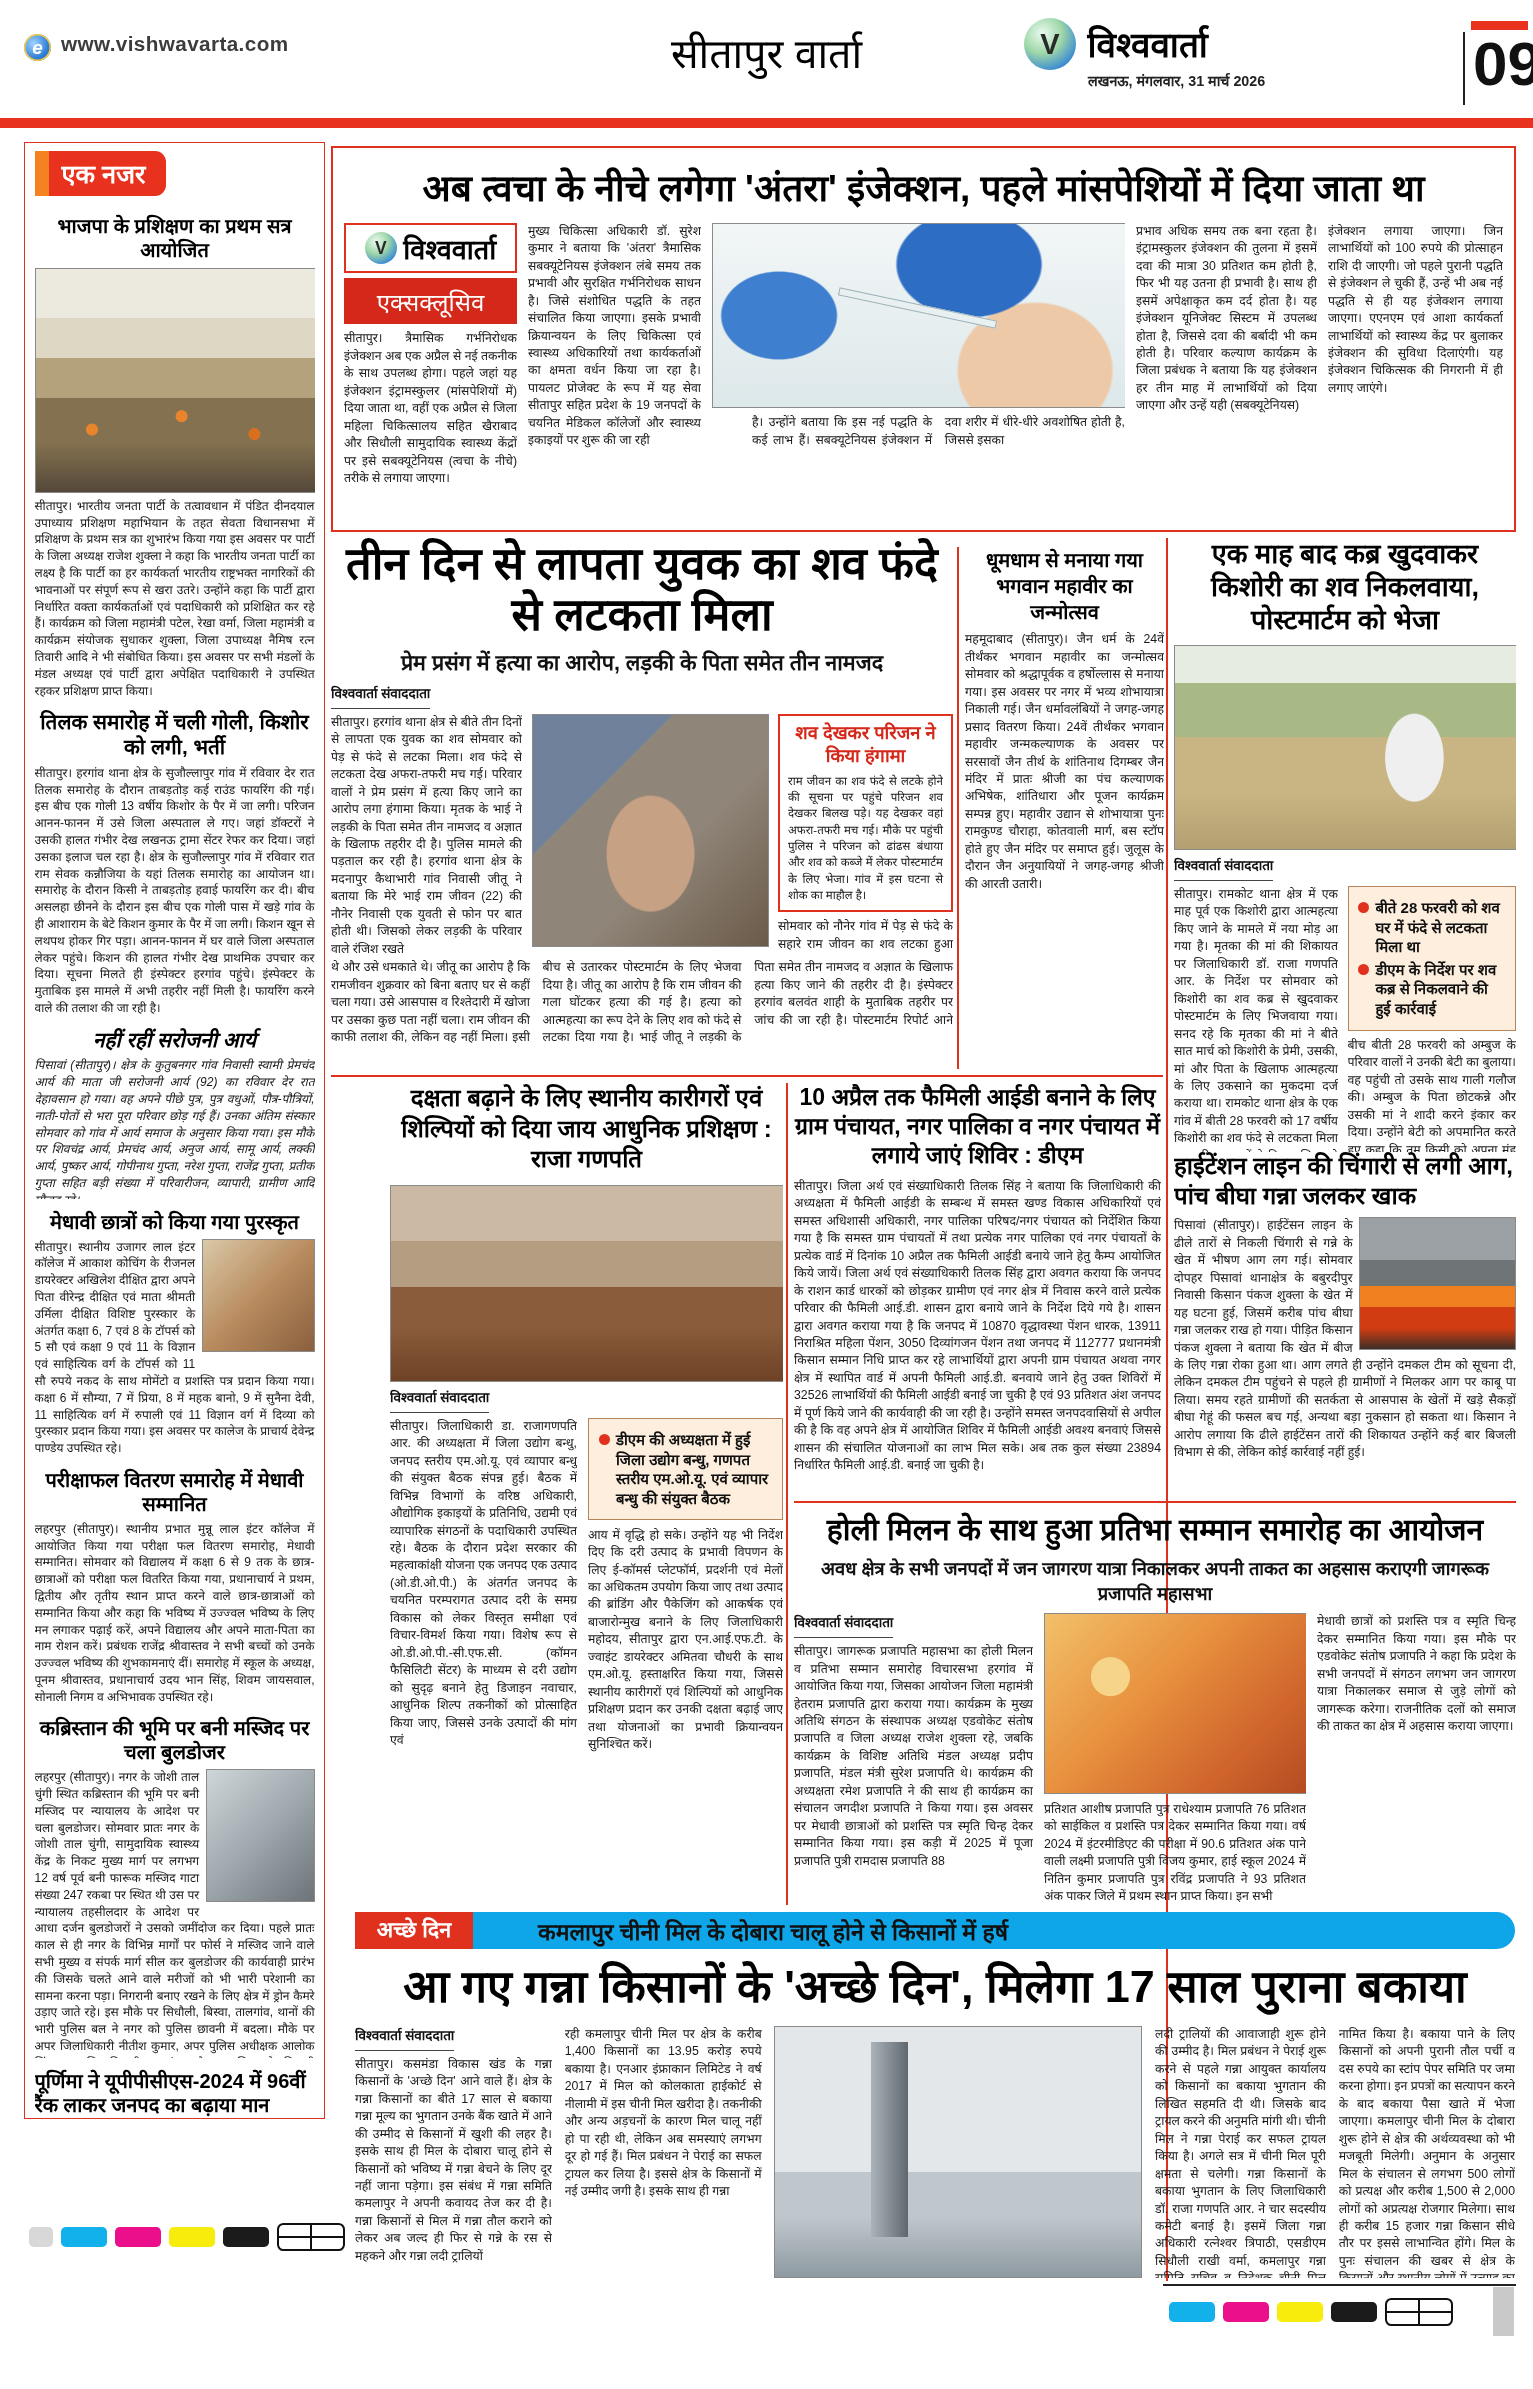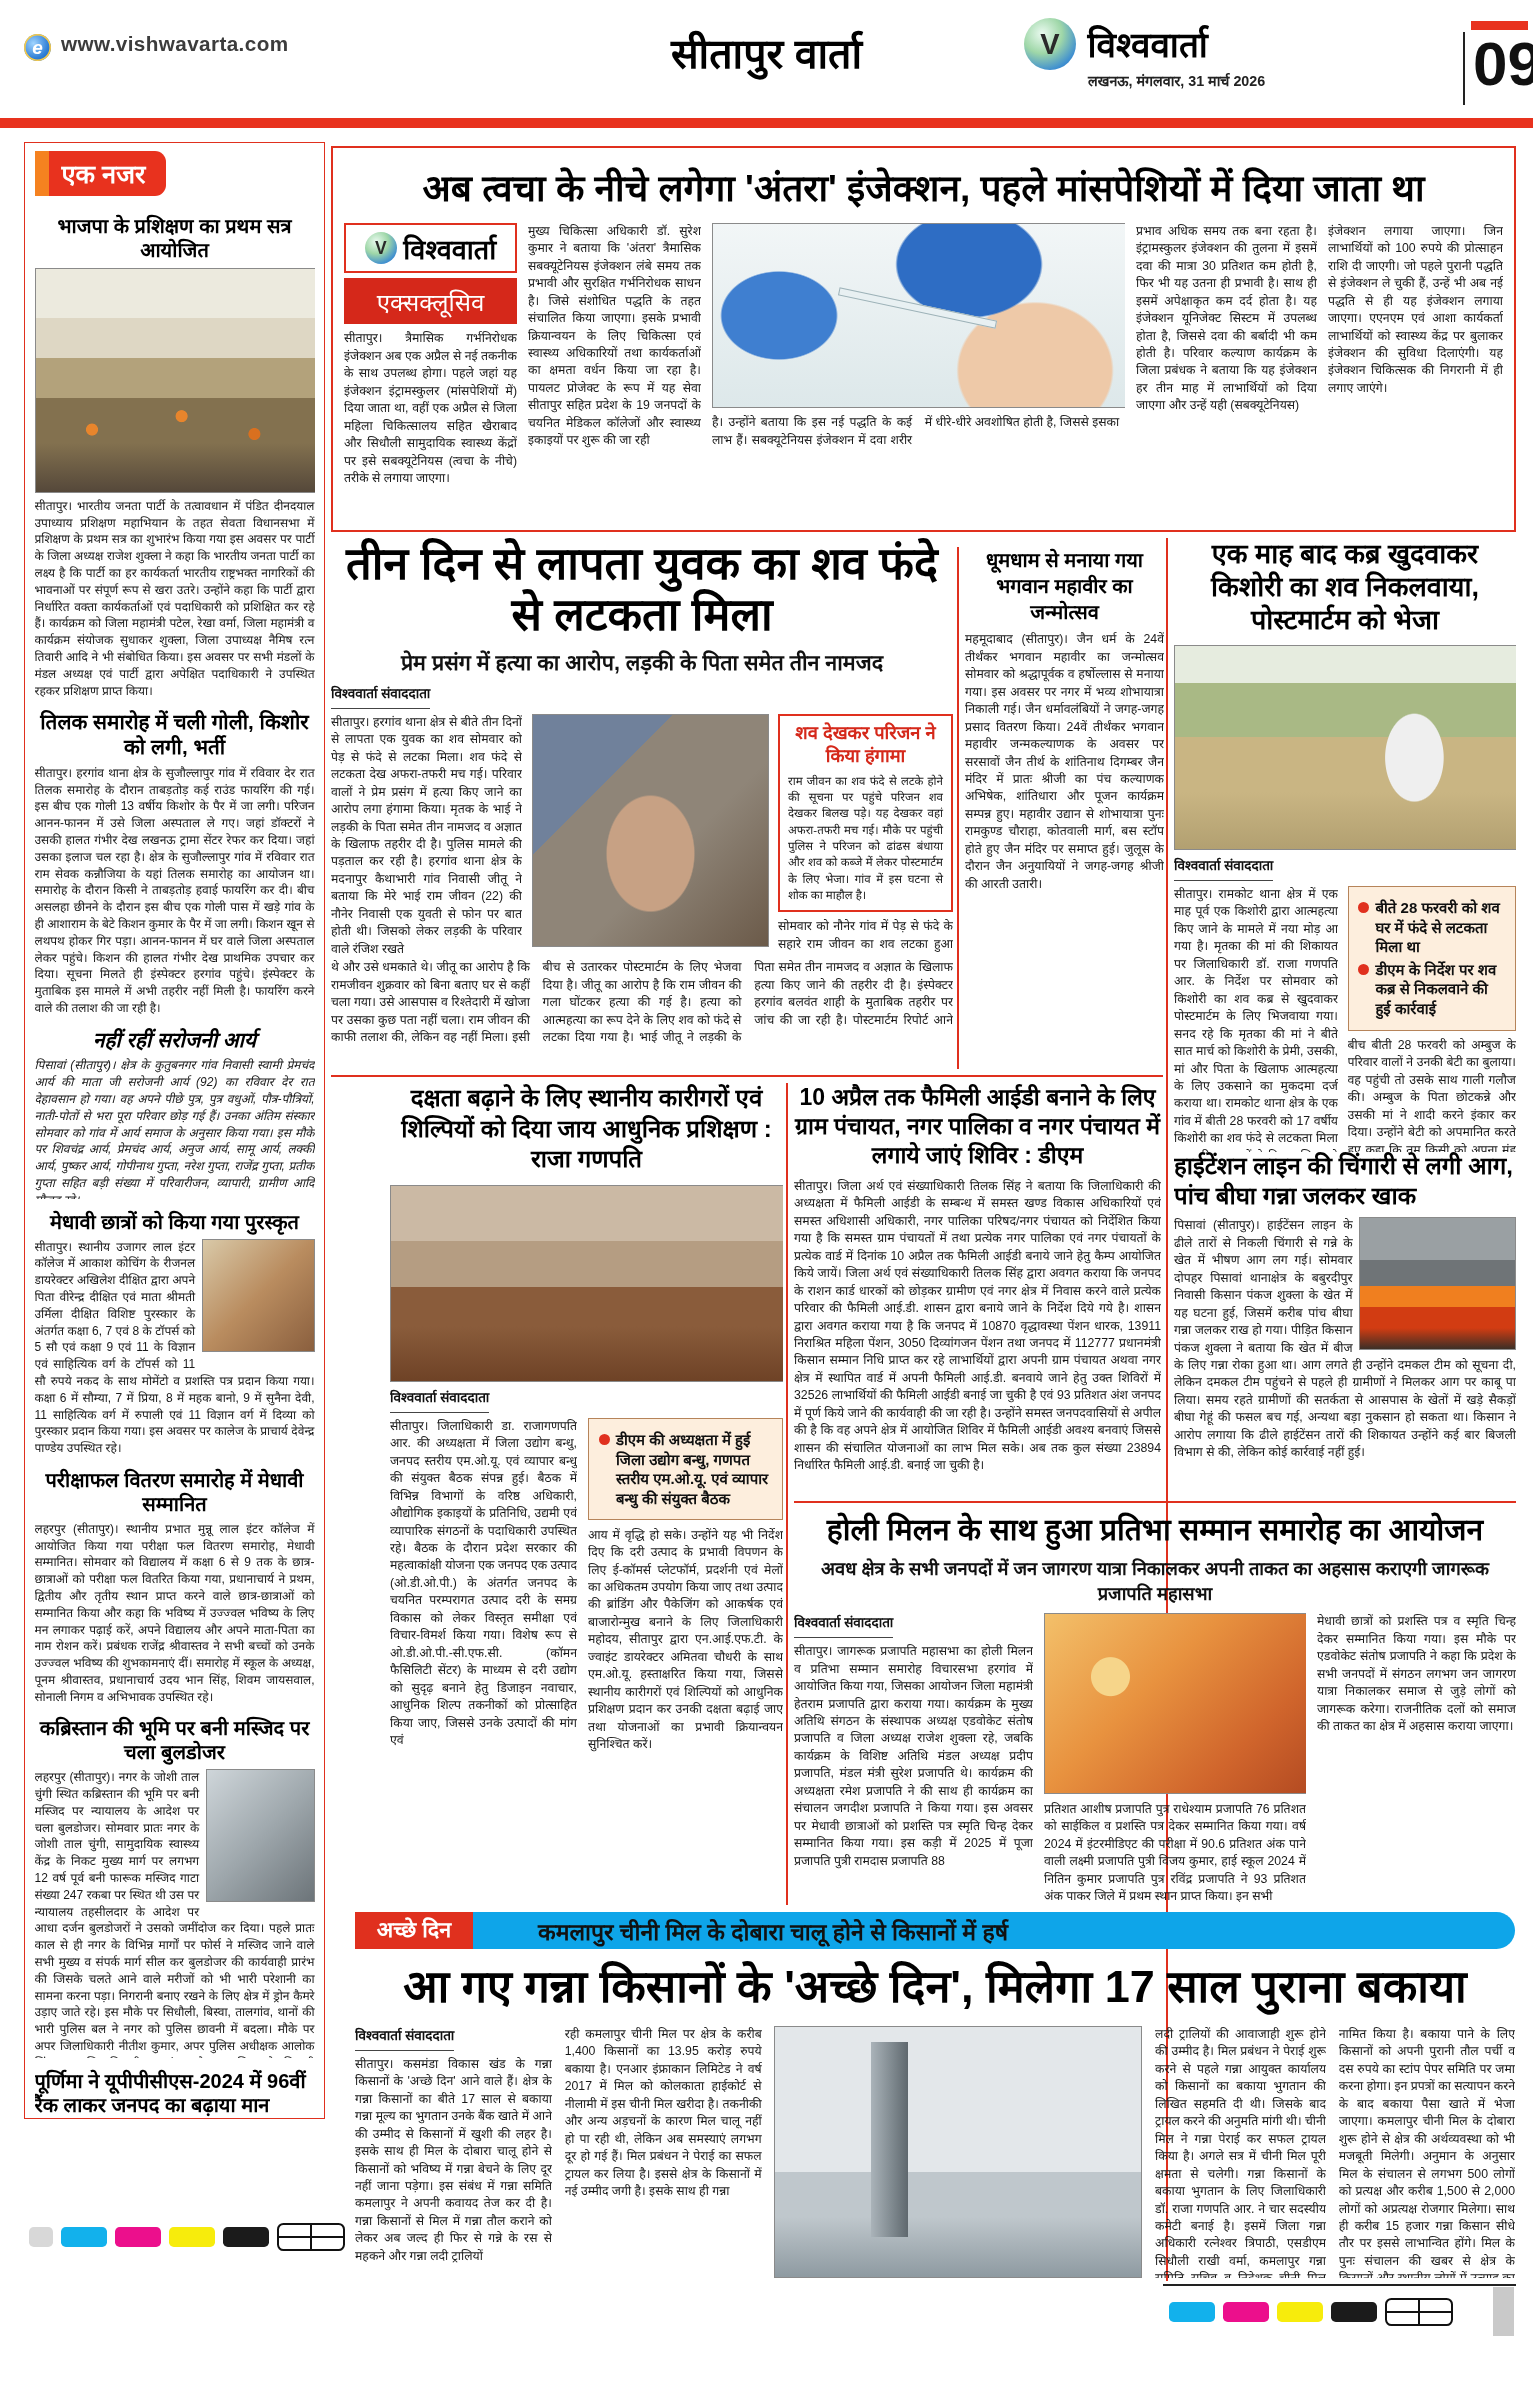--- a/index.html
+++ b/index.html
@@ -1,21 +1,21 @@
 <!DOCTYPE html>
 <html style="font-size:12.7px"><head>
 <meta charset="utf-8">
 <style>
   html,body{margin:0;padding:0;background:#ffffff;}
   body{width:1533px;height:2389px;position:relative;font-family:"Liberation Sans","DejaVu Sans",sans-serif;color:#1b1b1b;}
   .abs{position:absolute;}
   
   .site-url{font-size:20.7px;font-weight:bold;color:#3c3c3c;letter-spacing:0.4px;}
   .ie-icon{display:inline-block;width:27px;height:27px;border-radius:50%;background:radial-gradient(circle at 35% 35%,#9fd4ff,#2f7fd6 60%,#1b5fae);color:#fff;font-weight:bold;font-style:italic;font-size:19px;text-align:center;line-height:27px;box-shadow:0 0 0 1.6px #f7c948 inset;vertical-align:middle;margin-right:6.4px;}
-  .masthead-title{font-size:41px;font-weight:700;color:#000;}
+  .masthead-title{font-size:41px;font-weight:400;color:#000;}
   .brand-name{font-size:35px;font-weight:800;color:#000;}
   .edition-line{font-size:14.3px;font-weight:bold;color:#222;}
   .globe{display:inline-block;border-radius:50%;background:radial-gradient(circle at 35% 30%,#eafaf0,#9fd7a8 40%,#3f8fd0 75%,#2a6aa8);color:#2a2a2a;font-weight:800;text-align:center;}
   .page-num{font-size:62px;font-weight:800;color:#111;line-height:1;}
   .red-rule{background:#e8321e;}
   .v-black{background:#222;}
   
   .box-red{border:2.4px solid #e0301e;background:#fff;}
   .headline{font-weight:800;color:#000;text-align:center;}
   .subhead{font-weight:bold;color:#111;text-align:center;}
@@ -143,21 +143,21 @@
     </div>
     <div class="col body-txt" style="width:173px;flex:0 0 173px;">मुख्य चिकित्सा अधिकारी डॉ. सुरेश कुमार ने बताया कि 'अंतरा' त्रैमासिक सबक्यूटेनियस इंजेक्शन लंबे समय तक प्रभावी और सुरक्षित गर्भनिरोधक साधन है। जिसे संशोधित पद्धति के तहत संचालित किया जाएगा। इसके प्रभावी क्रियान्वयन के लिए चिकित्सा एवं स्वास्थ्य अधिकारियों तथा कार्यकर्ताओं का क्षमता वर्धन किया जा रहा है। पायलट प्रोजेक्ट के रूप में यह सेवा सीतापुर सहित प्रदेश के 19 जनपदों के चयनित मेडिकल कॉलेजों और स्वास्थ्य इकाइयों पर शुरू की जा रही</div>
     <div class="col" style="width:413px;flex:0 0 413px;">
       <div class="photo" style="width:100%;height:183px;position:relative;background:
         radial-gradient(ellipse 95px 72px at 16% 50%,#3f7fd0 0 60%,transparent 62%),
         radial-gradient(ellipse 119px 87px at 62% 22%,#2e6dc4 0 60%,transparent 62%),
         radial-gradient(ellipse 127px 111px at 78% 80%,#eec9a8 0 60%,transparent 62%),
         linear-gradient(180deg,#f2f6f7,#dde8ea);">
         <div style="position:absolute;left:30%;top:44%;width:159px;height:6.4px;background:#e8f0f2;border:0.8px solid #9db2b8;transform:rotate(12deg);"></div>
       </div>
-      <div class="body-txt" style="margin-top:6.4px;column-count:2;column-gap:12.7px;">है। उन्होंने बताया कि इस नई पद्धति के कई लाभ हैं। सबक्यूटेनियस इंजेक्शन में दवा शरीर में धीरे-धीरे अवशोषित होती है, जिससे इसका</div>
+      <div class="body-txt" style="margin-top:6.4px;column-count:2;column-gap:12.7px;margin-left:40px;">है। उन्होंने बताया कि इस नई पद्धति के कई लाभ हैं। सबक्यूटेनियस इंजेक्शन में दवा शरीर में धीरे-धीरे अवशोषित होती है, जिससे इसका</div>
     </div>
     <div class="col body-txt" style="width:181px;flex:0 0 181px;">प्रभाव अधिक समय तक बना रहता है। इंट्रामस्कुलर इंजेक्शन की तुलना में इसमें दवा की मात्रा 30 प्रतिशत कम होती है, फिर भी यह उतना ही प्रभावी है। साथ ही इसमें अपेक्षाकृत कम दर्द होता है। यह इंजेक्शन यूनिजेक्ट सिस्टम में उपलब्ध होता है, जिससे दवा की बर्बादी भी कम होती है। परिवार कल्याण कार्यक्रम के जिला प्रबंधक ने बताया कि यह इंजेक्शन हर तीन माह में लाभार्थियों को दिया जाएगा और उन्हें यही (सबक्यूटेनियस)</div>
     <div class="col body-txt" style="flex:1;">इंजेक्शन लगाया जाएगा। जिन लाभार्थियों को 100 रुपये की प्रोत्साहन राशि दी जाएगी। जो पहले पुरानी पद्धति से इंजेक्शन ले चुकी हैं, उन्हें भी अब नई पद्धति से ही यह इंजेक्शन लगाया जाएगा। एएनएम एवं आशा कार्यकर्ता लाभार्थियों को स्वास्थ्य केंद्र पर बुलाकर इंजेक्शन की सुविधा दिलाएंगी। यह इंजेक्शन चिकित्सक की निगरानी में ही लगाए जाएंगे।</div>
   </div>
 </div>
 
 <div class="abs" style="left:331px;top:538px;width:622px;height:534px;overflow:hidden;">
   <div class="headline" style="font-size:45px;line-height:1.14;">तीन दिन से लापता युवक का शव फंदे से लटकता मिला</div>
   <div class="subhead" style="font-size:21.5px;margin-top:6.4px;">प्रेम प्रसंग में हत्या का आरोप, लड़की के पिता समेत तीन नामजद</div>
   <div style="margin-top:8px;">

